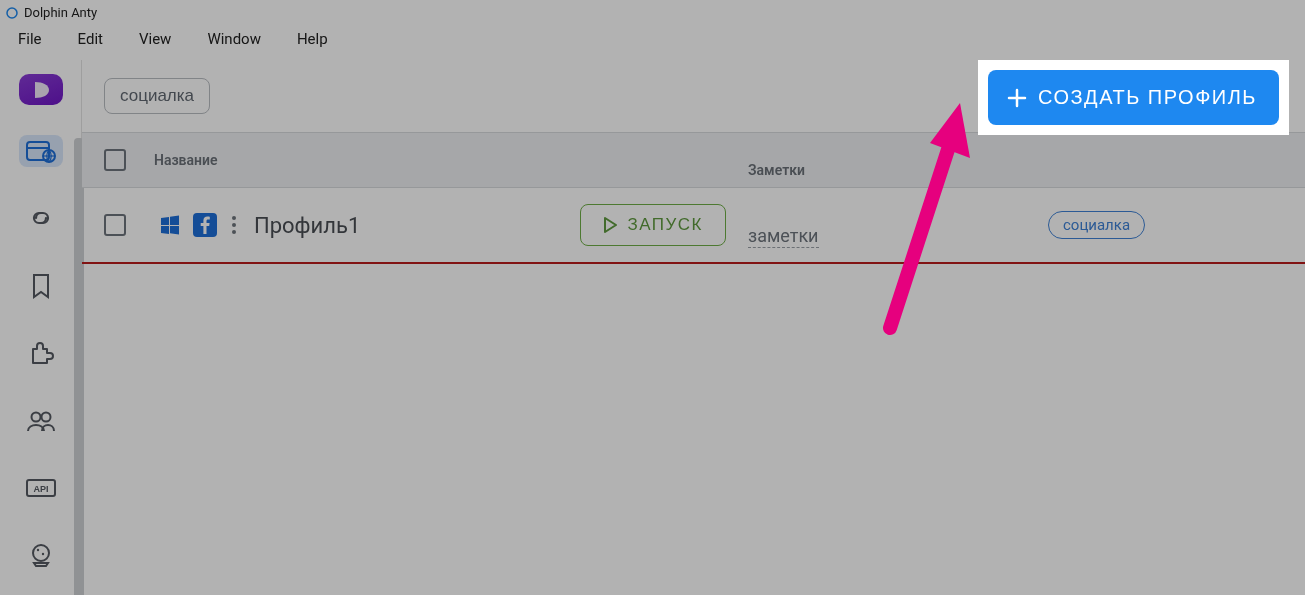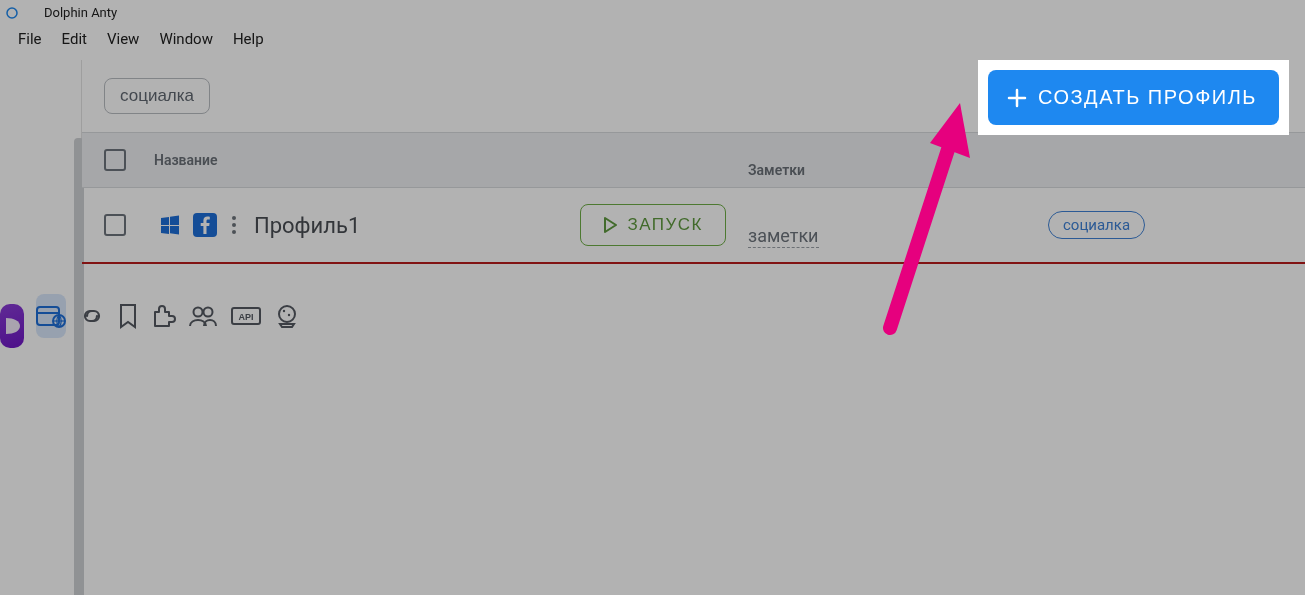--- a/index.html
+++ b/index.html
@@ -1,34 +1,34 @@
 <!DOCTYPE html>
 <html><head>
 <meta charset="utf-8">
 <style>
   * { box-sizing: border-box; margin: 0; padding: 0; }
   html, body { width: 1305px; height: 595px; font-family: -apple-system, BlinkMacSystemFont, "Segoe UI", Roboto, Arial, sans-serif; overflow: hidden; background:#fff; }
   .root { position: relative; width:1305px; height:595px; }
   .dim-overlay { position:absolute; inset:0; background:rgba(0,0,0,0.30); pointer-events:none; z-index:50; }
 
   
-  .titlebar { height:25px; display:flex; align-items:center; padding-left:6px; font-size:13px; color:#222;gap:20px; }
+  .titlebar { height:25px; display:flex; align-items:center; padding-left:6px; font-size:13px; color:#222; }
   .titlebar svg { margin-right:6px; }
 
   
-  .menubar { height:28px; display:flex; align-items:center; gap:0; padding-left:8px; font-size:15px; color:#222; }
+  .menubar { height:28px; display:flex; align-items:center; gap:16px; padding-left:8px; font-size:15px; color:#222; }
   .menubar .mitem { padding:4px 10px; cursor:default; }
 
   
   .body { position:absolute; top:60px; left:0; right:0; bottom:0; display:flex; }
 
   
   .lsidebar { width:82px; height:100%; border-right:1px solid #e3e3e3; display:flex; }
   .logo { width:44px; height:44px; border-radius:10px; background:linear-gradient(160deg,#8a3cd6 0%, #6f17c6 100%); display:flex; align-items:center; justify-content:center; margin-top:14px; margin-bottom:18px }
-  .nav-col { width:82px; display:flex; flex-direction:row; align-items:center;gap:12px; }
+  .nav-col { width:82px; display:flex; flex-direction:column; align-items:center;gap:12px; }
   .nav-btn { width:44px; height:44px; border-radius:8px; display:flex; align-items:center; justify-content:center; margin-bottom:24px; cursor:pointer; }
   .nav-btn.active { background:#d9e7fb; }
   .scroll-track { position:absolute; left:74px; top:78px; width:10px; height:100%; background:#cfd1d4; border-radius:4px; }
   .nav-col { position:relative; }
 
   
   .main { flex:1; display:flex; flex-direction:column; position:relative; }
 
   
   .toolbar { height:72px; display:flex; align-items:center; padding:0 22px 0 22px; justify-content:space-between; }

